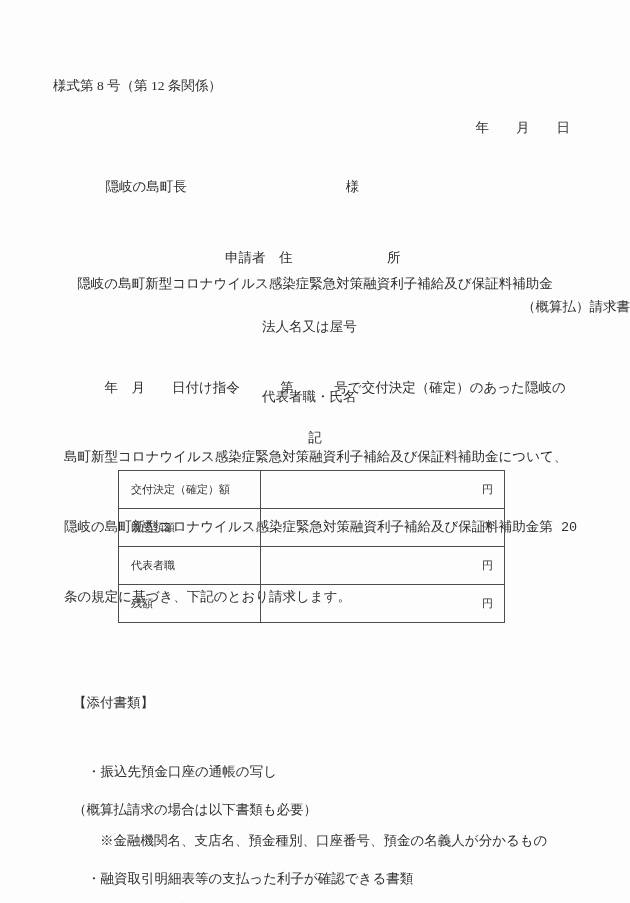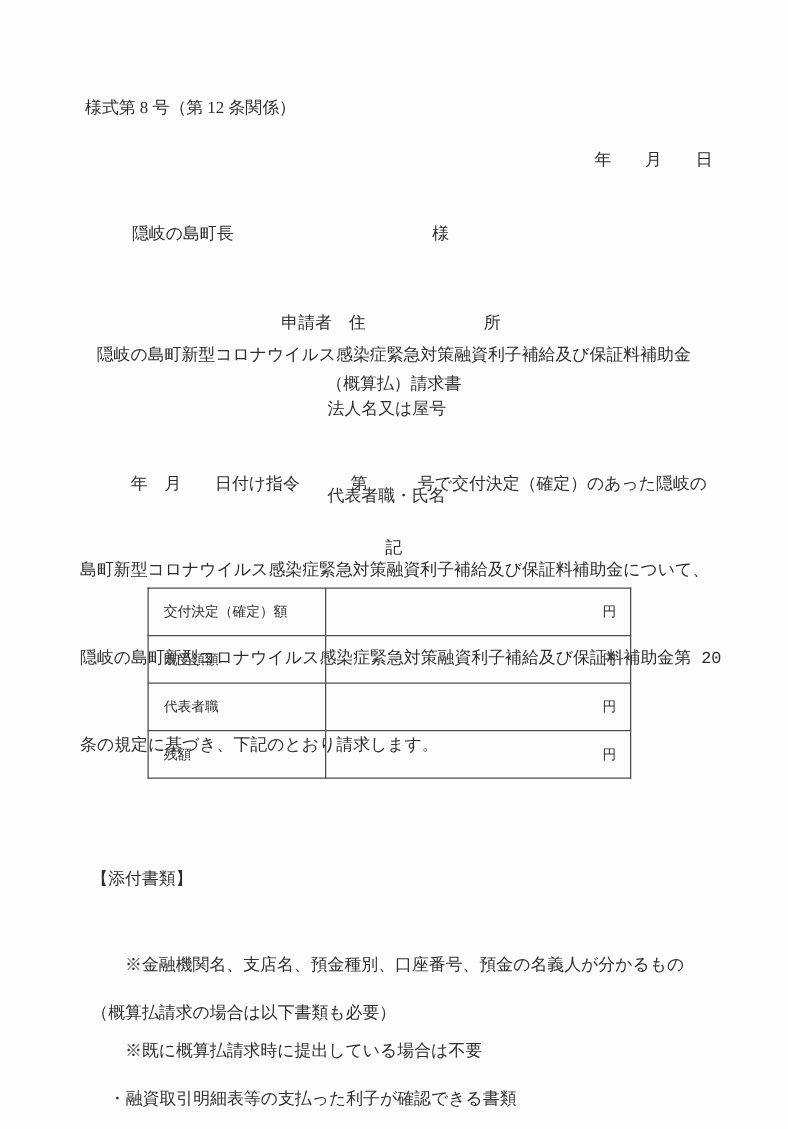--- a/index.html
+++ b/index.html
@@ -9,28 +9,28 @@
     position: relative;
     width: 630px;
     height: 903px;
     background: #fdfdfd;
     font-family: "Liberation Serif", "DejaVu Serif", serif;
     color: #2e2e2e;
     font-size: 13.5px;
     overflow: hidden;
   }
   .abs { position: absolute; white-space: pre; }
-  .form-number { top: 77px; left: 68px; }
+  .form-number { top: 77px; left: 53px; }
   .date-line { top: 119px; left: 0; width: 630px; text-align: right; padding-right: 60px; }
   .addressee { top: 162px; left: 92px; }
   .addressee .honorific { margin-left: 159px; }
   .applicant { top: 199px; left: 225px; line-height: 23.3px; }
   .applicant .shifted { margin-left: 37px; }
   .title-l1 { top: 275px; left: 0; width: 630px; text-align: center; }
-  .title-l2 { top: 298px; left: 0; width: 630px; text-align: center; }
+  .title-l2 { top: 298px; left: 0; width: 630px; text-align: right; }
   .body-par { top: 330px; left: 64px; line-height: 23.3px; font-family: Liberation Mono, monospace; }
   .ki { top: 429px; left: 0; width: 630px; text-align: center; }
   .amount-table {
     position: absolute;
     top: 470px;
     left: 118px;
     border-collapse: collapse;
     font-size: 11px;
     color: #2e2e2e;
   }
@@ -93,20 +93,21 @@
       </tr>
       <tr>
         <td class="label-cell">残額</td>
         <td class="value-cell"><span></span><span>円</span></td>
       </tr>
     </tbody>
   </table>
 
   <div class="abs attachments">
     <div>【添付書類】</div>
+    <div class="indent1">・振込先預金口座の通帳の写し</div>
     <div class="indent2">※金融機関名、支店名、預金種別、口座番号、預金の名義人が分かるもの</div>
     <div class="indent2">※既に概算払請求時に提出している場合は不要</div>
   </div>
 
   <div class="abs provisional">
     <div>（概算払請求の場合は以下書類も必要）</div>
     <div class="indent1">・融資取引明細表等の支払った利子が確認できる書類</div>
     
   </div>
 

